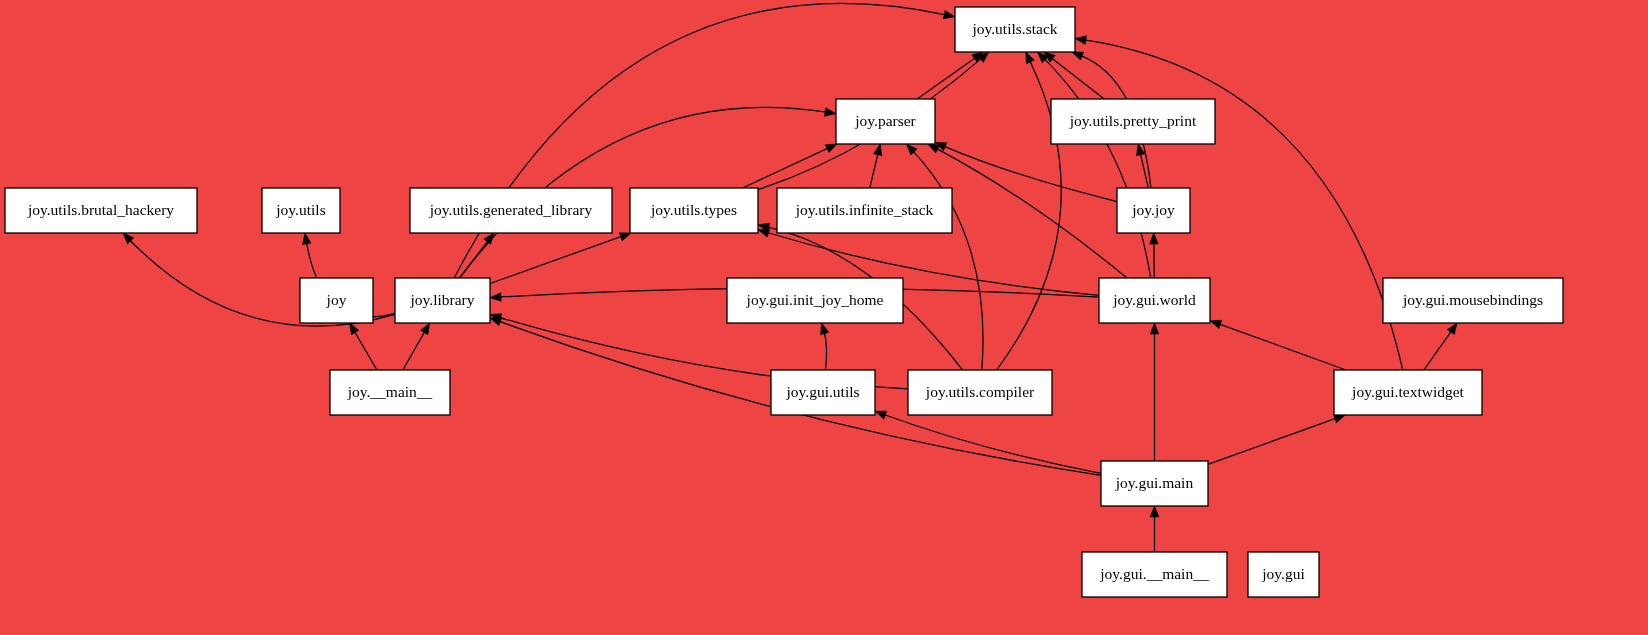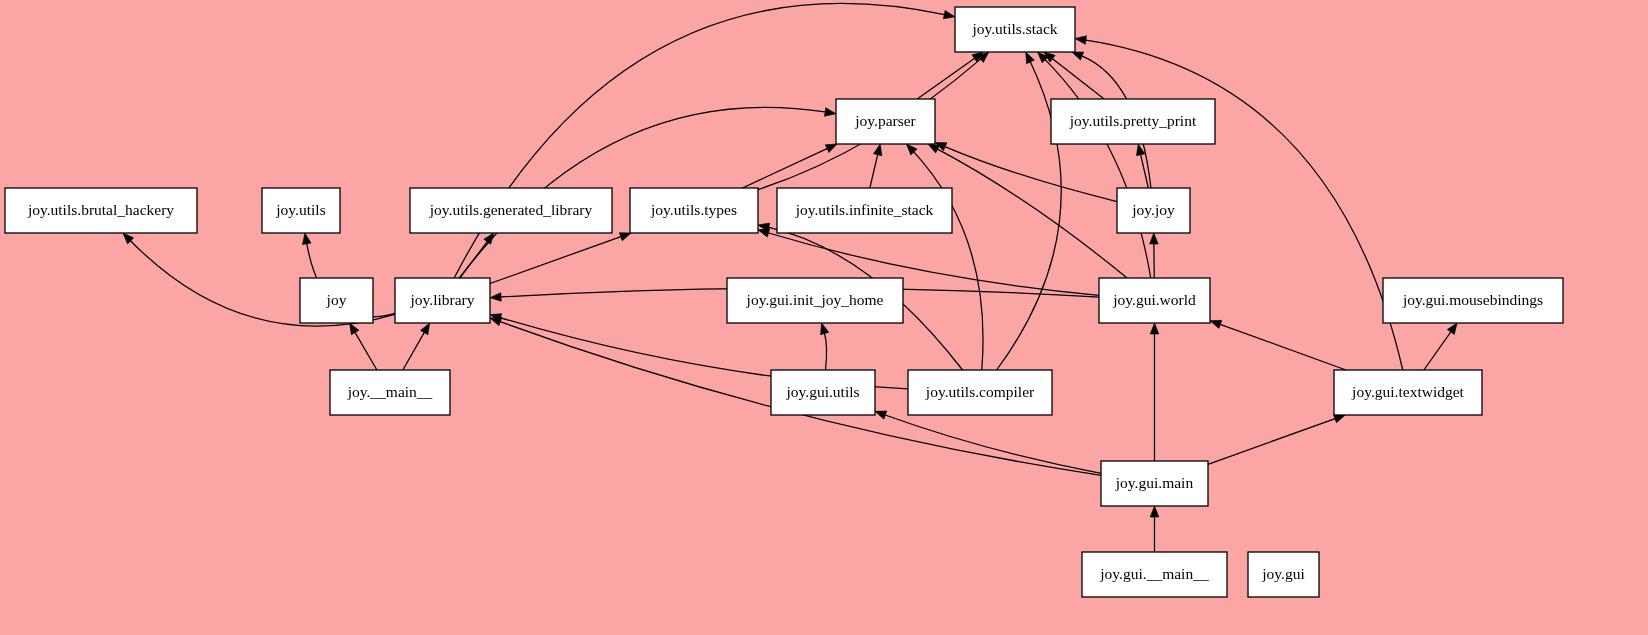--- a/index.html
+++ b/index.html
@@ -7,21 +7,21 @@
     padding: 0;
     background: #ffffff;
   }
   body {
     font-family: "Liberation Serif", "DejaVu Serif", serif;
   }
   #graph-root {
     position: relative;
     width: 1648px;
     height: 635px;
-    background: #fca5a5;
+    background: #ef4444;
     overflow: hidden;
   }
   svg#graph-canvas {
     position: absolute;
     top: 0;
     left: 0;
     width: 1648px;
     height: 635px;
     display: block;
   }

